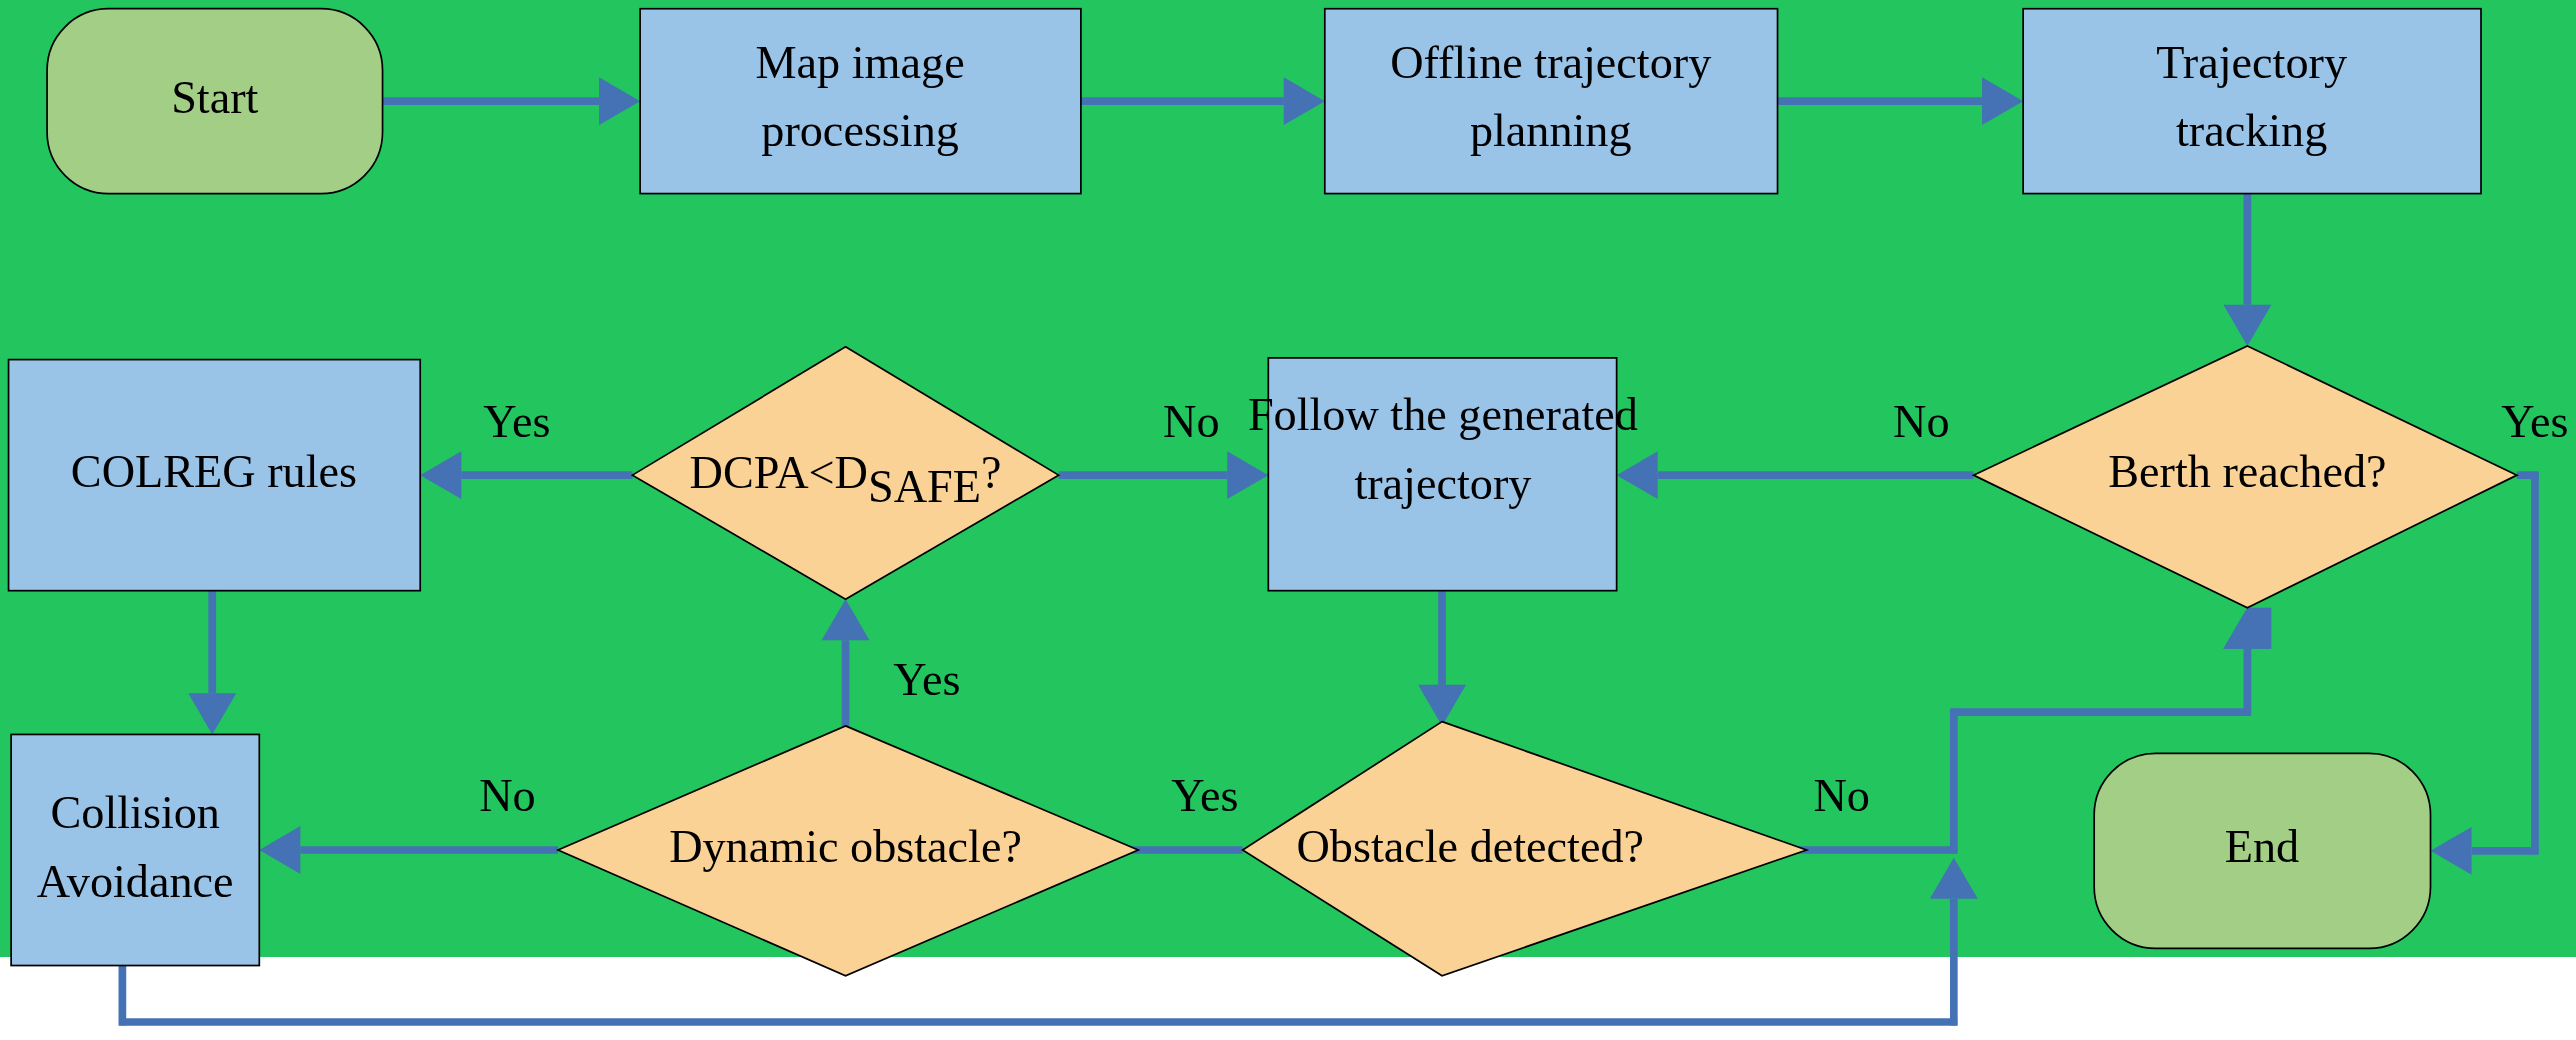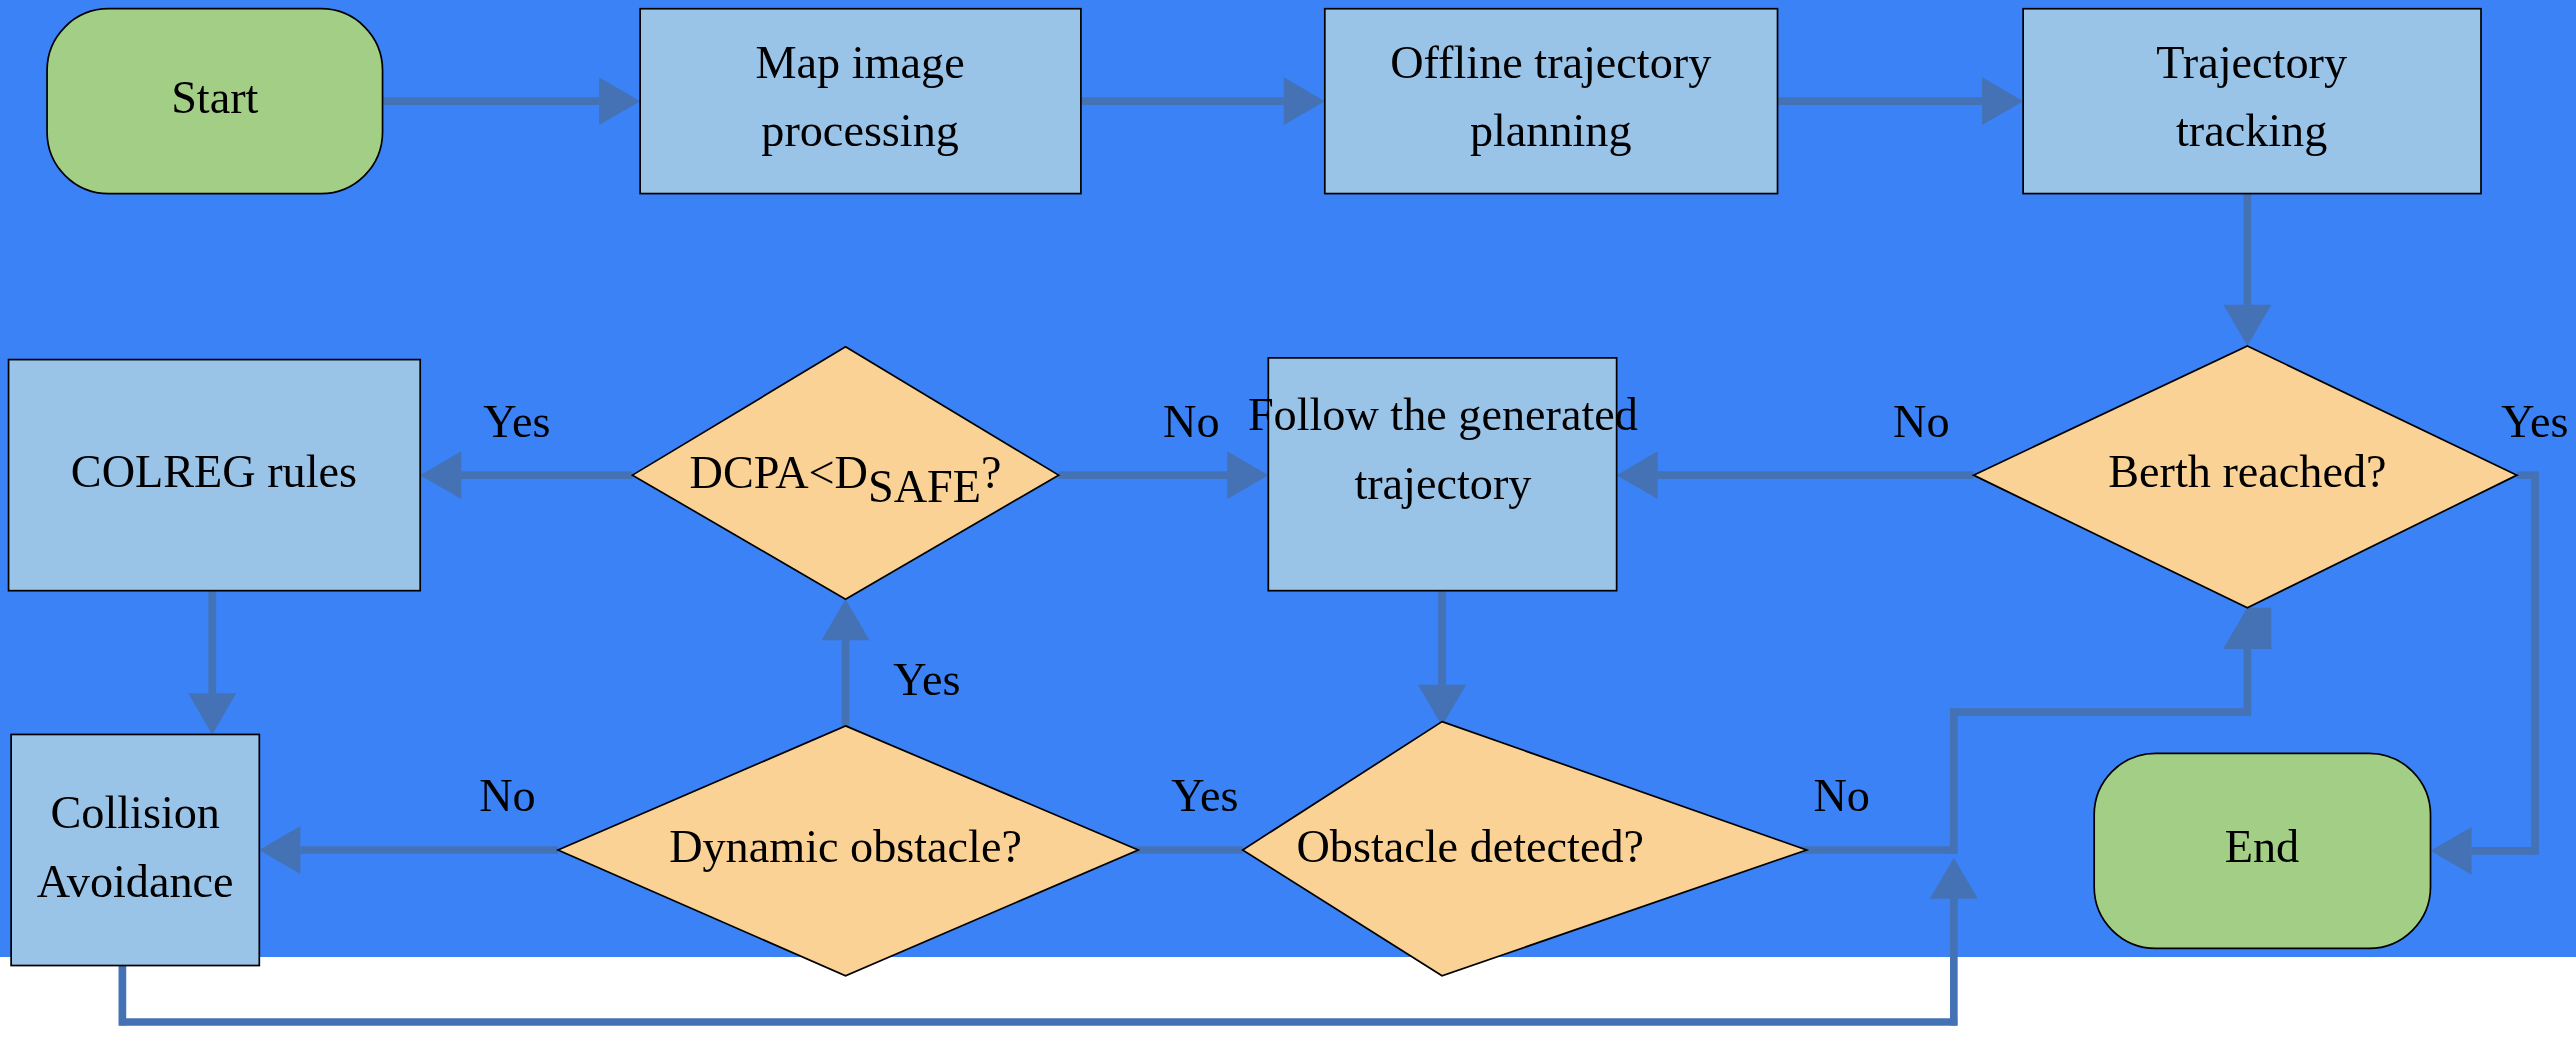--- a/index.html
+++ b/index.html
@@ -11,21 +11,21 @@
   body {
     width: 2576px;
     height: 1041px;
     font-family: "Liberation Serif", "DejaVu Serif", serif;
     overflow: hidden;
   }
   #flowchart-root {
     position: relative;
     width: 2576px;
     height: 957px;
-    background: #3b82f6;
+    background: #22c55e;
   }
   svg#flow-svg {
     position: absolute;
     left: 0;
     top: 0;
     width: 2576px;
     height: 1041px;
     display: block;
   }
   .node-shape {

